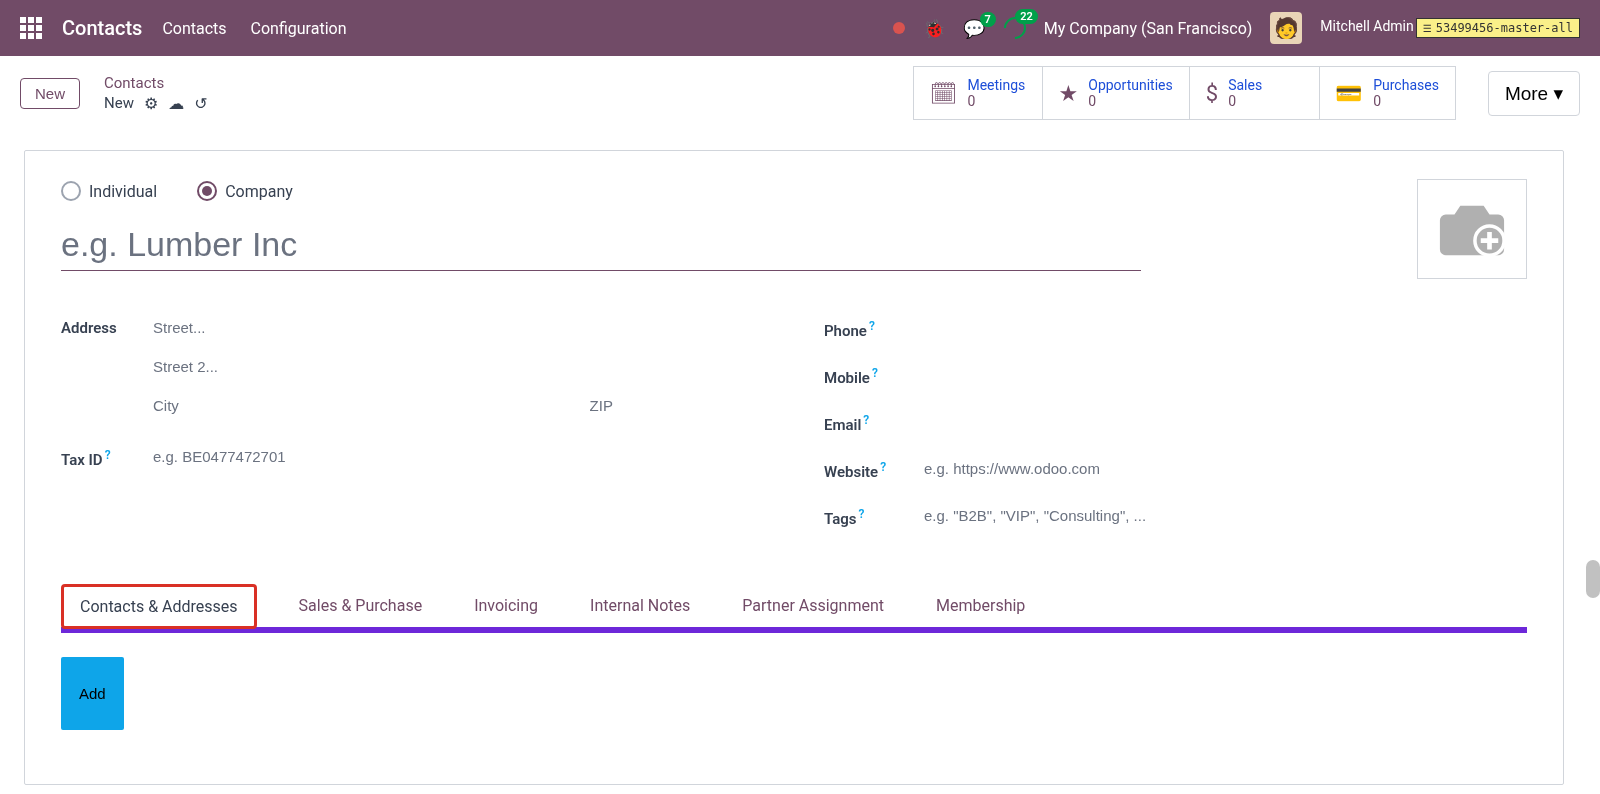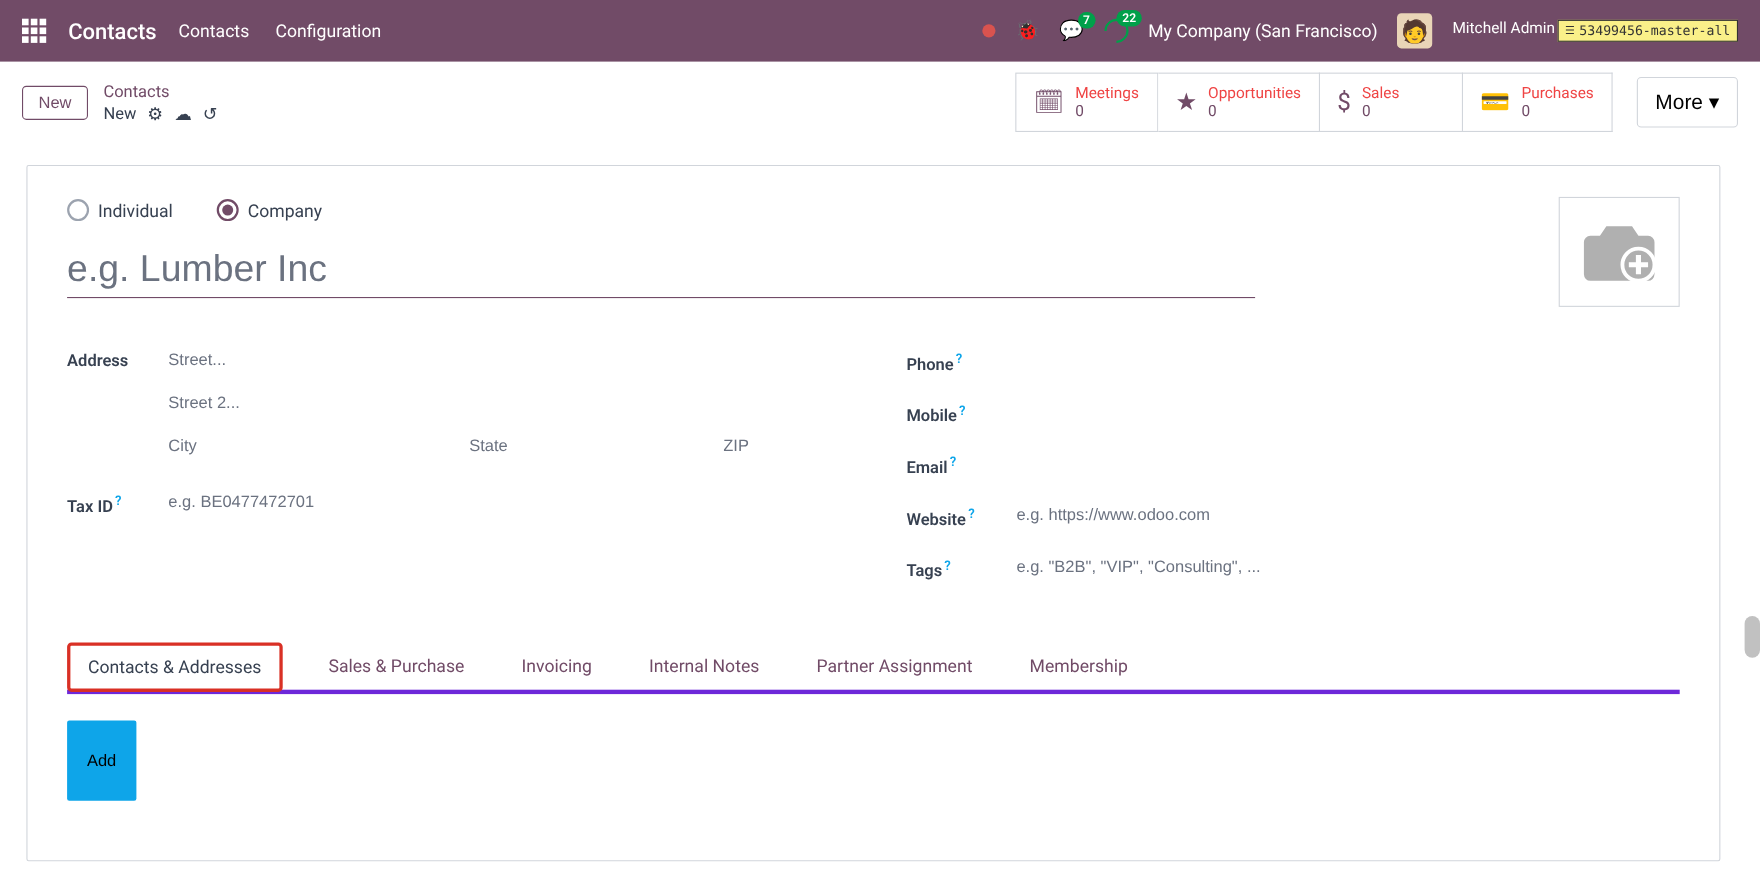--- a/index.html
+++ b/index.html
@@ -22,32 +22,32 @@
 .clock-wrap { position: relative; display: flex; align-items: center; }
 .clock-circle { width: 22px; height: 22px; border: 2px solid #00a04a; border-left-color: transparent; border-radius: 50%; transform: rotate(-45deg); }
 .company-name { font-size: 16px; }
 .avatar { width: 32px; height: 32px; background: #e9d5b7; border-radius: 4px; display: flex; align-items: center; justify-content: center; font-size: 20px; }
 .user-block { display: flex; gap: 2px; }
 .user-name { font-size: 14px; }
 .db-tag { background: #faf089; color: #333; font-family: monospace; font-size: 12px; padding: 2px 6px; border: 1px solid #333; display: inline-flex; align-items: center; gap: 4px; }
 .db-tag::before { content: "☰"; font-size: 10px; }
 
 
-.bc-row { display: flex; align-items: center; gap: 14px; padding: 10px 20px; border-bottom: 0; }
+.bc-row { display: flex; align-items: center; gap: 24px; padding: 10px 20px; border-bottom: 0; }
 .new-btn { border: 1px solid #714b67; color: #714b67; background: #fff; padding: 6px 14px; border-radius: 4px; font-size: 15px; font-weight: 500; cursor: pointer; }
 .bc-col { display: flex; flex-direction: column; gap: 2px; }
 .bc-top { color: #714b67; font-size: 15px; }
 .bc-bot { display: flex; align-items: center; gap: 10px; font-size: 15px; color: #374151; }
 .icon-gear, .icon-cloud, .icon-undo { font-size: 16px; color: #374151; cursor: pointer; }
 .stat-buttons { display: flex; margin-left: auto; gap: 0; }
 .stat-btn { border: 1px solid #d1d5db; background: #fff; display: flex; align-items: center; gap: 10px; padding: 10px 16px; cursor: pointer; min-width: 130px; }
 .stat-btn + .stat-btn { border-left: none; }
 .stat-btn .stat-icon { color: #714b67; font-size: 22px; }
 .stat-txt { display: flex; flex-direction: column; }
-.stat-lbl { font-size: 14px; color: #ef4444; }
+.stat-lbl { font-size: 14px; color: #1d4ed8; }
 .stat-val { font-size: 14px; color: #714b67; }
 .more-btn { border: 1px solid #d1d5db; background: #fff; padding: 10px 16px; cursor: pointer; font-size: 19px; margin-left: 8px; border-radius: 4px; }
 
 
 .sheet-wrap { padding: 20px 24px; }
 .sheet { border: 1px solid #d1d5db; border-radius: 2px; padding: 30px 36px; background: #fff; position: relative; max-width: 1540px; }
 .radio-row { display: flex; gap: 40px; align-items: center; margin-bottom: 18px; }
 .radio-opt { display: flex; align-items: center; gap: 8px; font-size: 16px; cursor: pointer; }
 .radio-circle { width: 20px; height: 20px; border: 2px solid #9ca3af; border-radius: 50%; display: inline-flex; align-items: center; justify-content: center; }
 .radio-circle.checked { border-color: #714b67; }
@@ -66,21 +66,21 @@
 .phinput::placeholder { color: #6b7280; }
 .addr-sub { display: flex; gap: 18px; }
 .addr-sub .phinput.city { flex: 1.2; }
 .addr-sub .phinput.state { flex: 1; }
 .addr-sub .phinput.zip { flex: 0.5; }
 .help-q { color: #0ea5e9; font-size: 12px; vertical-align: super; margin-left: 2px; cursor: pointer; }
 .col-r .field-row { margin-bottom: 22px; }
 .col-r .field-lbl { width: 100px; }
 
 
-.tabs { display: flex; gap: 32px; border-bottom: 4px solid #6d28d9; margin-top: 34px; padding-left: 0; }
+.tabs { display: flex; gap: 32px; border-bottom: 6px solid #6d28d9; margin-top: 34px; padding-left: 0; }
 .tab { padding: 12px 10px; font-size: 16px; color: #714b67; cursor: pointer; }
 .tab.active { color: #374151; border: 3px solid #d93025; border-radius: 4px; margin-bottom: -2px; background: #fff; padding: 10px 16px; }
 .tab-pane { padding: 24px 0; }
 .add-btn { background: #0ea5e9; border: none; padding: 28px 18px; font-size: 15px; cursor: pointer; border-radius: 2px; }
 
 
 .scroll-hint { position: absolute; right: 0; top: 560px; width: 14px; height: 38px; background: #c1c1c1; border-radius: 7px; }
 </style>
 </head>
 <body>
@@ -190,21 +190,20 @@
 
     <div class="fields-row">
       <div class="col">
         <div class="field-row">
           <div class="field-lbl">Address</div>
           <div class="field-val">
             <input class="phinput" placeholder="Street..." style="">
             <input class="phinput" style="margin-top: 14px;" placeholder="Street 2...">
             <div class="addr-sub" style="margin-top:14px">
               <input class="phinput city" placeholder="City" style="">
-              <input class="phinput state" placeholder="State" style="">
               <input class="phinput zip" placeholder="ZIP" style="">
             </div>
           </div>
         </div>
         <div class="field-row" style="margin-top:26px">
           <div class="field-lbl"><span>Tax ID</span><span class="help-q">?</span></div>
           <div class="field-val"><input class="phinput" placeholder="e.g. BE0477472701" style=""></div>
         </div>
       </div>
       <div class="col col-r">

